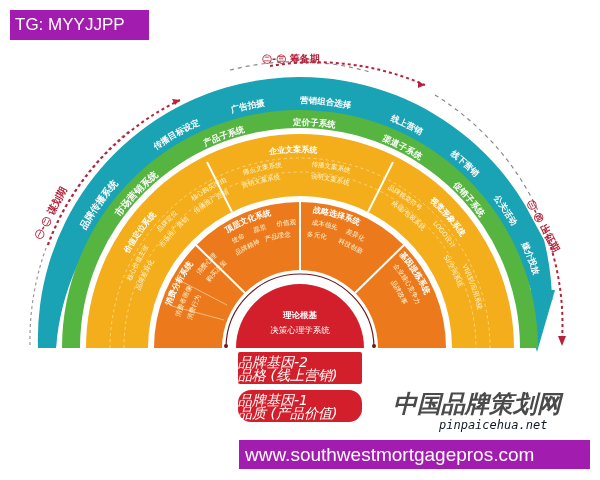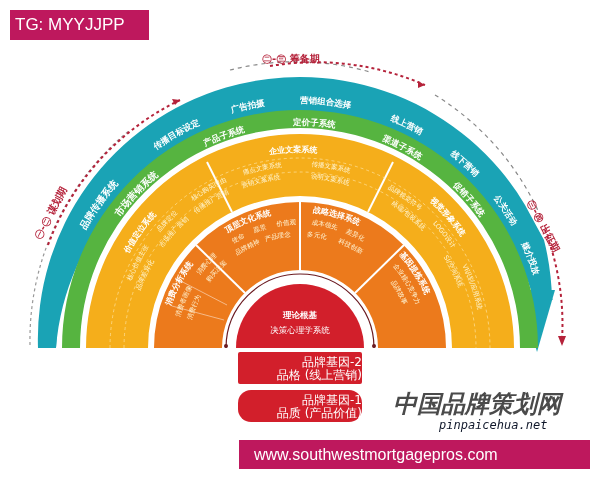--- a/index.html
+++ b/index.html
@@ -4,27 +4,27 @@
 <style>
   html, body { margin:0; padding:0; background:#ffffff; }
   body { width:600px; height:480px; position:relative; overflow:hidden;
          font-family:"DejaVu Sans", sans-serif; }
   #diagram { position:absolute; left:0; top:0; width:600px; height:480px; }
   .arc-text { font-family:"DejaVu Sans", sans-serif; fill:#ffffff; font-weight:bold; }
   .phase-text { font-family:"DejaVu Sans", sans-serif; fill:#b5223a; font-weight:bold; font-size:10px; }
   .inner-text { font-family:"DejaVu Sans", sans-serif; fill:#fff7d8; font-size:6.5px; }
   .inner-title { font-family:"DejaVu Sans", sans-serif; fill:#ffffff; font-size:8px; font-weight:bold; }
   .core-box { position:absolute; left:238px; width:124px; background:#d21f2b;
-              color:#fff; text-align:right; font-size:12px; line-height:13px;
-              border-radius:2px; }
+              color:#fff; text-align:left; font-size:14px; line-height:13px;
+              border-radius:2px;font-style:italic; }
   .core-box div { white-space:nowrap; }
-  .tag { position:absolute; background:#be185d; color:#ffffff;
+  .tag { position:absolute; background:#a21caf; color:#ffffff;
          font-family:"Liberation Sans", sans-serif; }
   .tag-top { left:10px; top:10px; width:139px; height:30px; font-size:17px; line-height:30px; padding-left:5px; box-sizing:border-box; }
-  .tag-bottom { left:239px; top:440px; width:351px; height:29px; font-size:16px; line-height:29px; padding-left:15px; box-sizing:border-box; }
+  .tag-bottom { left:239px; top:440px; width:351px; height:29px; font-size:19px; line-height:29px; padding-left:6px; box-sizing:border-box; }
   .brand { position:absolute; left:393px; top:388px; width:200px; text-align:left;font-style:italic; }
   .brand-cn { font-family:"DejaVu Serif", serif; font-weight:bold; font-size:24px; color:#4a4a4a; letter-spacing:0px; }
   .brand-en { font-family:"DejaVu Sans Mono", monospace; font-size:12px; color:#0f172a; margin-left:46px; margin-top:-2px; }
 </style>
 </head>
 <body>
 
 <svg id="diagram" viewBox="0 0 600 480" xmlns="http://www.w3.org/2000/svg">
   <defs>
 

